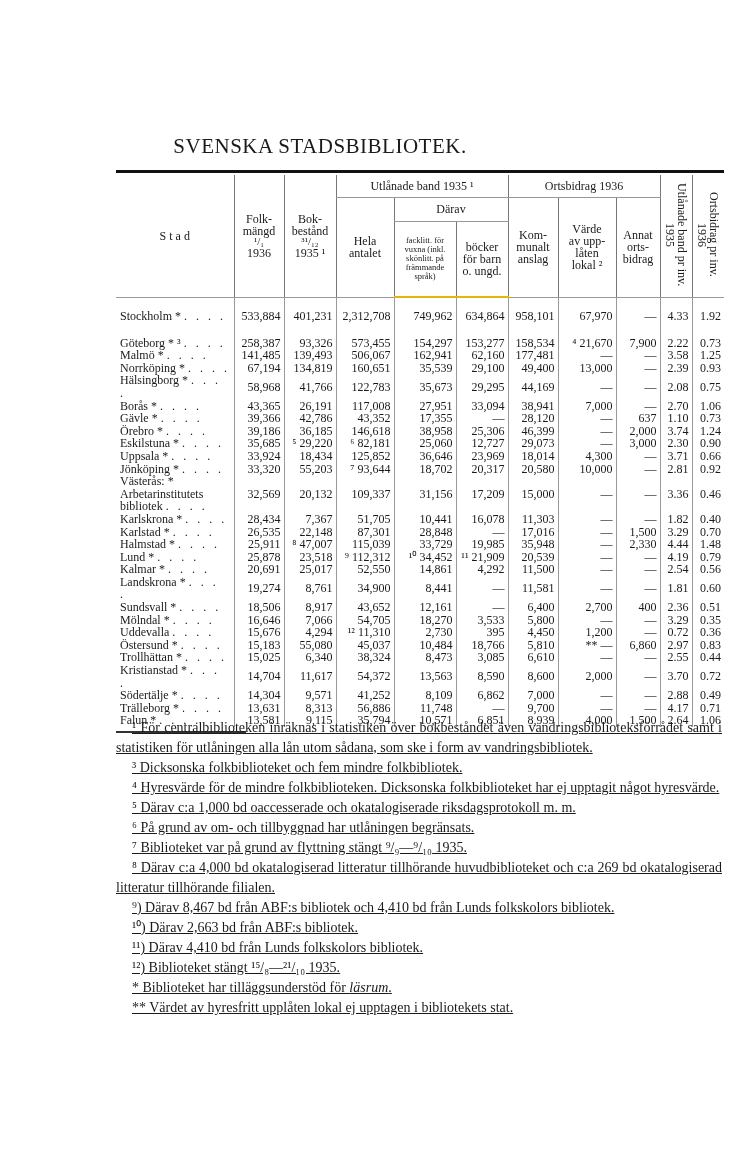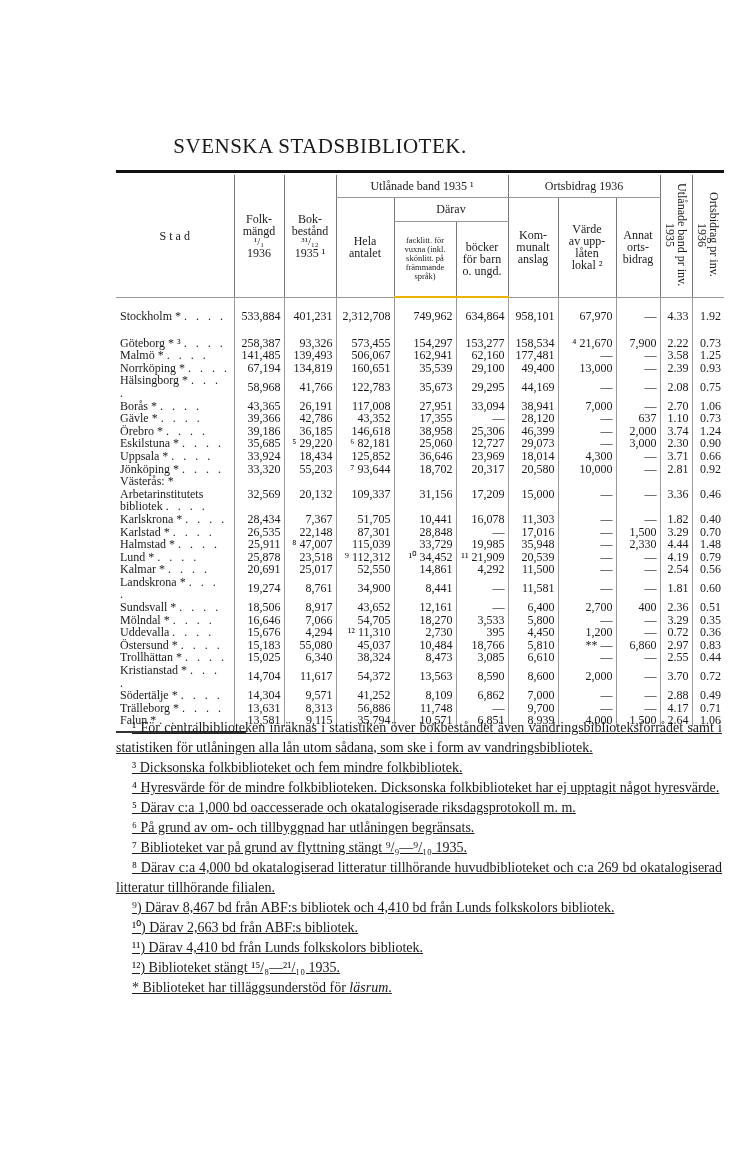--- a/index.html
+++ b/index.html
@@ -485,13 +485,14 @@
   <p>⁴ Hyresvärde för de mindre folkbiblioteken. Dicksonska folkbiblioteket har ej upptagit något hyresvärde.</p>
   <p>⁵ Därav c:a 1,000 bd oaccesserade och okatalogiserade riksdagsprotokoll m. m.</p>
   <p>⁶ På grund av om- och tillbyggnad har utlåningen begränsats.</p>
   <p>⁷ Biblioteket var på grund av flyttning stängt ⁹/₉—⁹/₁₀ 1935.</p>
   <p>⁸ Därav c:a 4,000 bd okatalogiserad litteratur tillhörande huvudbiblioteket och c:a 269 bd okatalogiserad litteratur tillhörande filialen.</p>
   <p>⁹) Därav 8,467 bd från ABF:s bibliotek och 4,410 bd från Lunds folkskolors bibliotek.</p>
   <p>¹⁰) Därav 2,663 bd från ABF:s bibliotek.</p>
   <p>¹¹) Därav 4,410 bd från Lunds folkskolors bibliotek.</p>
   <p>¹²) Biblioteket stängt ¹⁵/₈—²¹/₁₀ 1935.</p>
   <p><span>* Biblioteket har tilläggsunderstöd för </span><em>läsrum</em><span>.</span></p>
+  <p>** Värdet av hyresfritt upplåten lokal ej upptagen i bibliotekets stat.</p>
 </div>
 
 </body></html>

